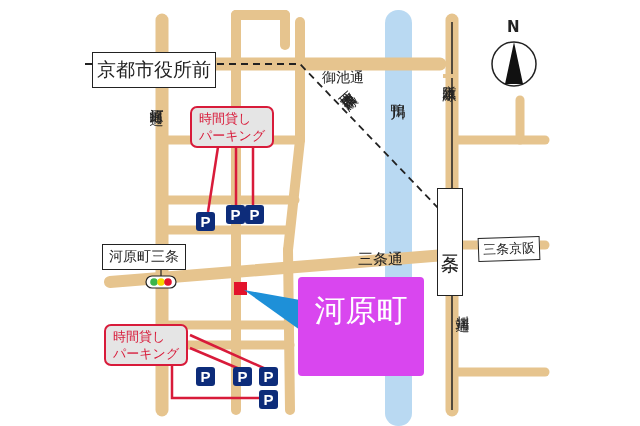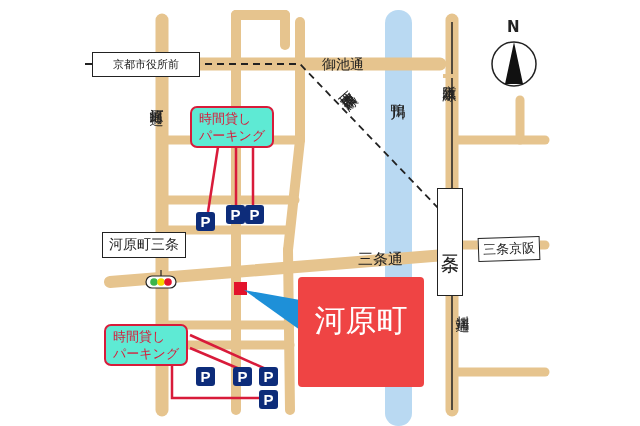--- a/index.html
+++ b/index.html
@@ -1,23 +1,23 @@
 <!DOCTYPE html>
 <html><head>
 <meta charset="utf-8">
 <style>
   html,body{margin:0;padding:0;background:#fff;}
   body{width:640px;height:426px;position:relative;overflow:hidden;font-family:"DejaVu Sans",sans-serif;}
   #map{position:absolute;left:0;top:0;width:640px;height:426px;}
   .lbl{position:absolute;font-family:"DejaVu Sans",sans-serif;color:#222;line-height:1;}
   .vtext{writing-mode:vertical-rl;text-orientation:upright;letter-spacing:1px;}
-  .stn{position:absolute;background:#fff;border:1.5px solid #222;font-size:11px;padding:4px 20px;color:#222;white-space:nowrap;}
-  .parking-box{position:absolute;border:2.5px solid #d81b3a;border-radius:7px;background:#5eead4;color:#d81b3a;font-size:13px;line-height:17px;padding:2px 7px;white-space:nowrap;}
+  .stn{position:absolute;background:#fff;border:1.5px solid #222;font-size:19px;padding:4px 4px;color:#222;white-space:nowrap;}
+  .parking-box{position:absolute;border:2.5px solid #d81b3a;border-radius:7px;background:#e5e5e5;color:#d81b3a;font-size:13px;line-height:17px;padding:2px 7px;white-space:nowrap;}
   .pmark{position:absolute;width:19px;height:19px;background:#0d2c7a;border-radius:3px;color:#fff;font-weight:bold;font-size:15px;line-height:19px;text-align:center;font-family:"Liberation Sans",sans-serif;}
-  .store{position:absolute;left:298px;top:277px;width:126px;height:110px;background:#ef4444;border-radius:4px;color:#fff;font-size:31px;line-height:40px;text-align:center;padding-top:23px;box-sizing:border-box;}
+  .store{position:absolute;left:298px;top:277px;width:126px;height:99px;background:#d946ef;border-radius:4px;color:#fff;font-size:31px;line-height:40px;text-align:center;padding-top:13px;box-sizing:border-box;}
   .sanjo-stn{position:absolute;left:437px;top:188px;width:26px;height:108px;border:1.5px solid #222;background:#fff;font-size:18px;color:#222;box-sizing:border-box;display:flex;align-items:center;justify-content:center;}
 </style>
 </head>
 <body>
 
 <div id="map">
   <svg width="640" height="426" viewBox="0 0 640 426">
 
     <rect x="385" y="10" width="27" height="416" rx="13" fill="#b9d9f2"></rect>
     <g stroke="#e6c48e" stroke-linecap="round" fill="none">
@@ -80,28 +80,28 @@
       <circle cx="168" cy="282" r="3.8" fill="#e3132c"></circle>
       <line x1="161" y1="270" x2="161" y2="276" stroke="#222" stroke-width="1.2"></line>
     </g>
   </svg>
 
   
   <div class="lbl" style="left:507px;top:20px;font-size:15px;font-weight:bold;">N</div>
 
   
   <div class="stn" style="left:92px;top:52px;">京都市役所前</div>
-  <div class="stn" style="left:102px;top:232px;font-size:14px;padding:3px 6px;">河原町三条</div>
+  <div class="stn" style="left:102px;top:244px;font-size:14px;padding:3px 6px;">河原町三条</div>
   <div class="sanjo-stn">
     <span class="vtext">三条</span>
   </div>
   <div class="stn" style="left:478px;top:237px;font-size:13px;padding:2px 4px;transform:rotate(-2deg);">三条京阪</div>
 
   
-  <div class="lbl" style="left:322px;top:57px;font-size:14px;">御池通</div>
+  <div class="lbl" style="left:322px;top:70px;font-size:14px;">御池通</div>
   <div class="lbl vtext" style="left:150px;top:98px;font-size:14px;">河原町通</div>
   <div class="lbl" style="left:358px;top:252px;font-size:15px;">三条通</div>
   <div class="lbl vtext" style="left:456px;top:305px;font-size:14px;">川端通</div>
 
   
   <div class="lbl vtext" style="left:443px;top:74px;font-size:14px;background:#e6c48e;">京阪本線</div>
   <div class="lbl vtext" style="left:330px;top:90px;font-size:14px;transform:rotate(-42deg);transform-origin:top left;">地下鉄東西線</div>
 
   
   <div class="lbl vtext" style="left:390px;top:92px;font-size:15px;">鴨川</div>

